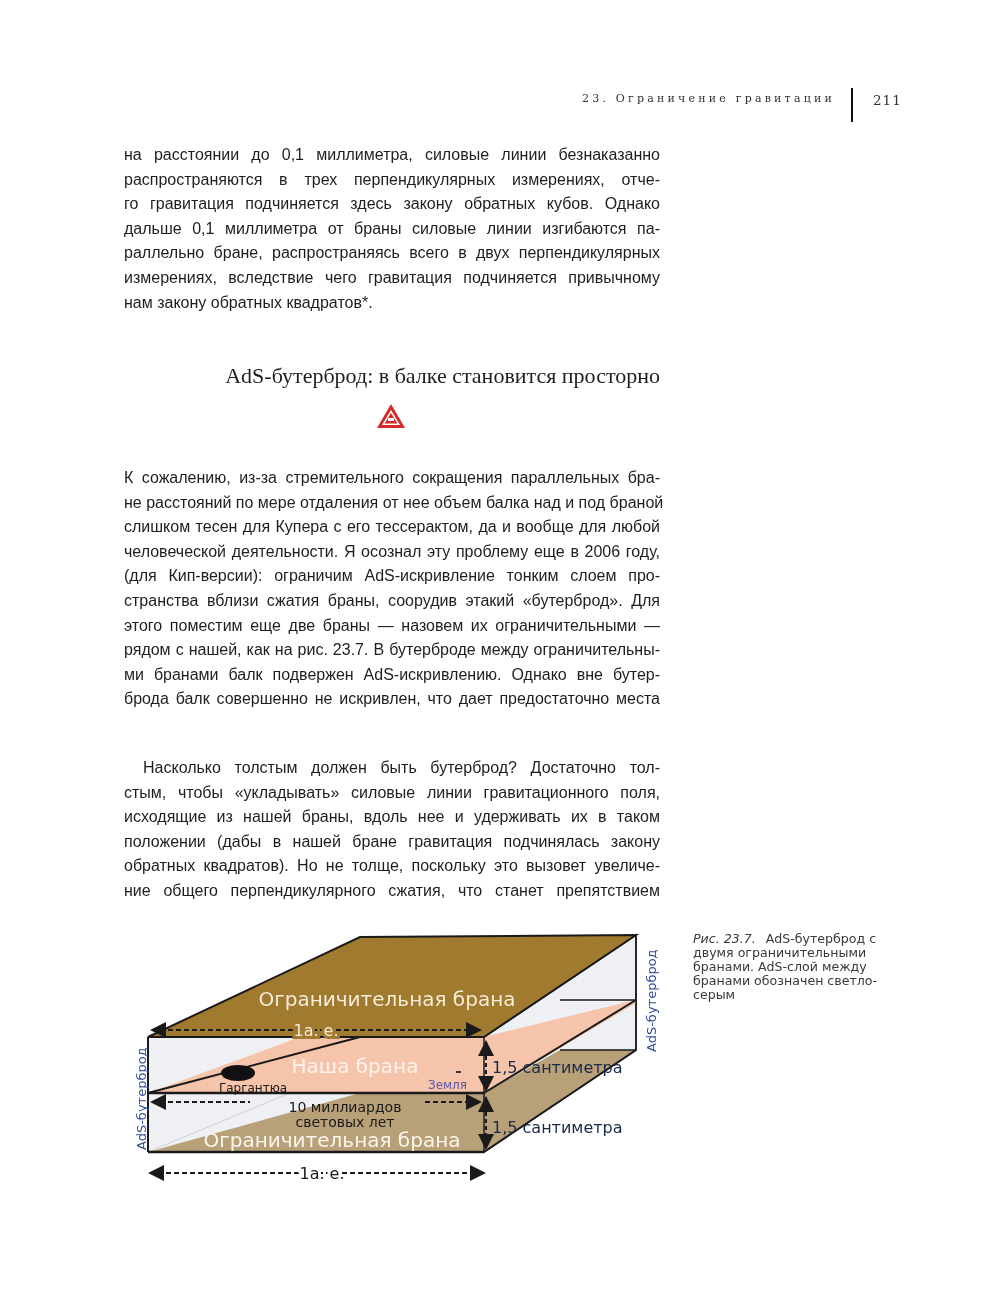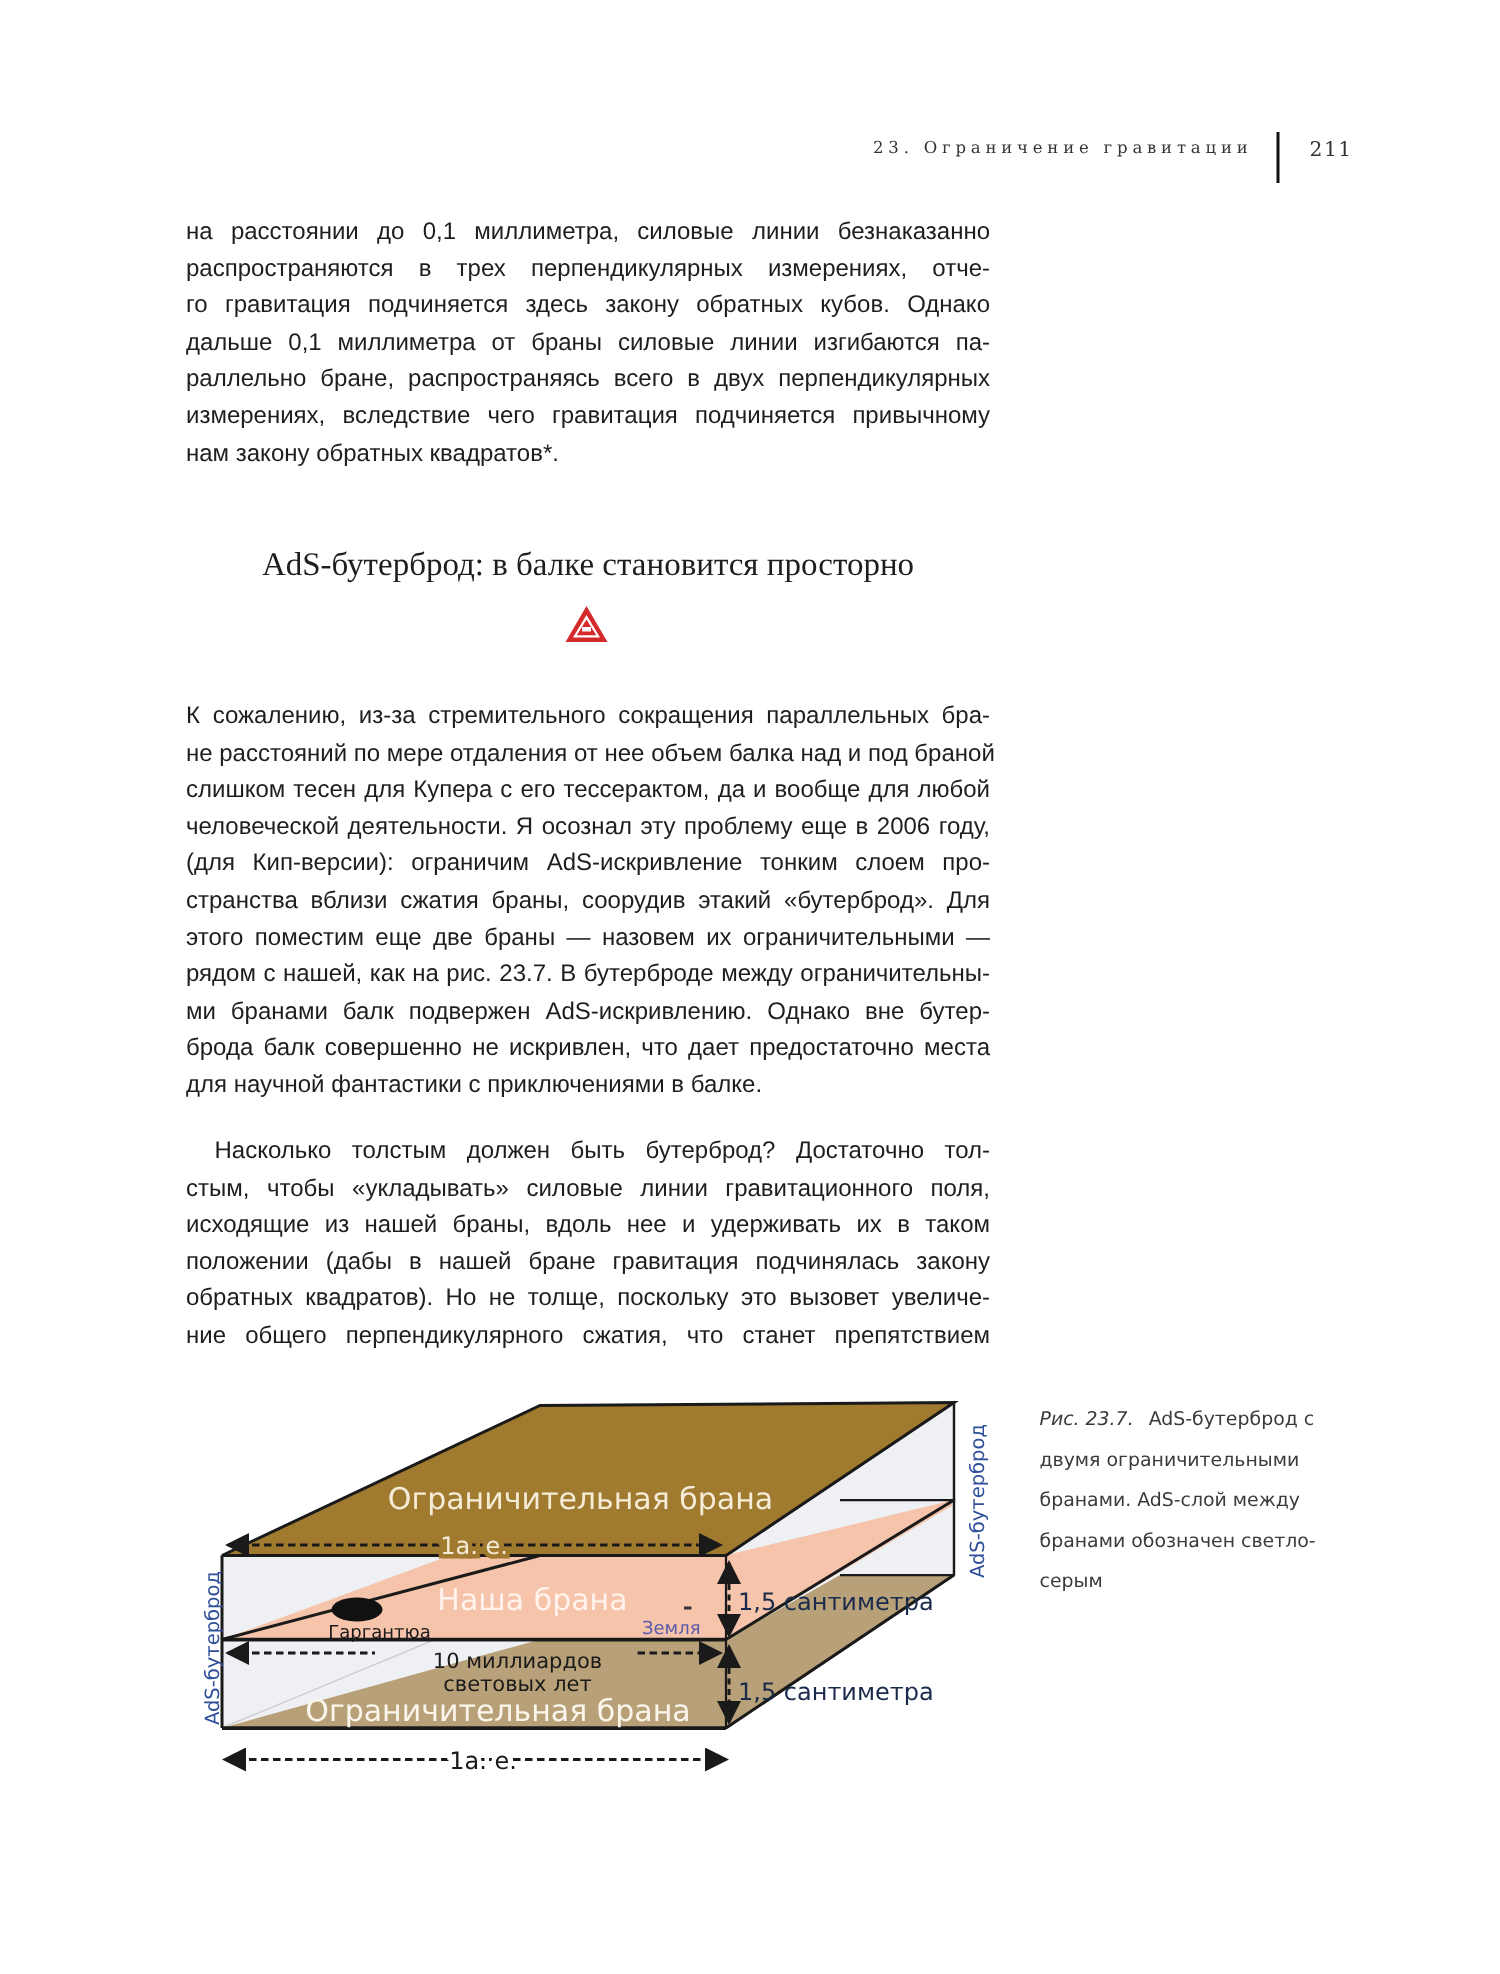--- a/index.html
+++ b/index.html
@@ -15,27 +15,27 @@
     font-size: 13.5px; color: #333; letter-spacing: 1px;
   }
   .body-text {
     position: absolute; left: 124px; width: 536px;
     font-family: Liberation Sans, sans-serif; font-size: 16px; line-height: 24.6px; color: #1e1e1e;
   }
   .line { display: block; text-align: justify; text-align-last: justify; white-space: nowrap; }
   .line.last { text-align-last: left; }
   .indent { text-indent: 19px; }
   .section-title {
-    position: absolute; top: 363px; left: 124px; width: 536px; text-align: center;
+    position: absolute; top: 363px; left: 124px; width: 536px; text-align: right;
     font-family: "Liberation Serif", serif; font-size: 22px; color: #1e1e1e;
   }
   .triangle-icon { position: absolute; left: 376px; top: 403px; width: 30px; height: 26px; }
   .caption {
     position: absolute; left: 693px; top: 932px; width: 200px;
-    font-family: "DejaVu Sans", sans-serif; font-size: 12.6px; line-height: 27px; color: #3a3a3a;
+    font-family: "DejaVu Sans", sans-serif; font-size: 12.6px; line-height: 14px; color: #3a3a3a;
   }
   .caption .fig-label { font-style: italic; margin-right: 10px; }
   .figure { position: absolute; left: 0; top: 0; width: 1000px; height: 1316px; }
   svg text { font-family: "DejaVu Sans", sans-serif; }
 </style>
 </head>
 <body>
 
 <div class="page">
 
@@ -66,21 +66,20 @@
     <span class="line">К сожалению, из-за стремительного сокращения параллельных бра-</span>
     <span class="line">не расстояний по мере отдаления от нее объем балка над и под браной</span>
     <span class="line">слишком тесен для Купера с его тессерактом, да и вообще для любой</span>
     <span class="line">человеческой деятельности. Я осознал эту проблему еще в 2006 году,</span>
     <span class="line">(для Кип-версии): ограничим AdS-искривление тонким слоем про-</span>
     <span class="line">странства вблизи сжатия браны, соорудив этакий «бутерброд». Для</span>
     <span class="line">этого поместим еще две браны — назовем их ограничительными —</span>
     <span class="line">рядом с нашей, как на рис. 23.7. В бутерброде между ограничительны-</span>
     <span class="line">ми бранами балк подвержен AdS-искривлению. Однако вне бутер-</span>
     <span class="line">брода балк совершенно не искривлен, что дает предостаточно места</span>
-    <span class="line last">для научной фантастики с приключениями в балке.</span>
   </div>
 
   <div class="body-text" style="top:756px;">
     <span class="line indent" style="padding-left:19px;text-indent:0;">Насколько толстым должен быть бутерброд? Достаточно тол-</span>
     <span class="line">стым, чтобы «укладывать» силовые линии гравитационного поля,</span>
     <span class="line">исходящие из нашей браны, вдоль нее и удерживать их в таком</span>
     <span class="line">положении (дабы в нашей бране гравитация подчинялась закону</span>
     <span class="line">обратных квадратов). Но не толще, поскольку это вызовет увеличе-</span>
     <span class="line">ние общего перпендикулярного сжатия, что станет препятствием</span>
   </div>

